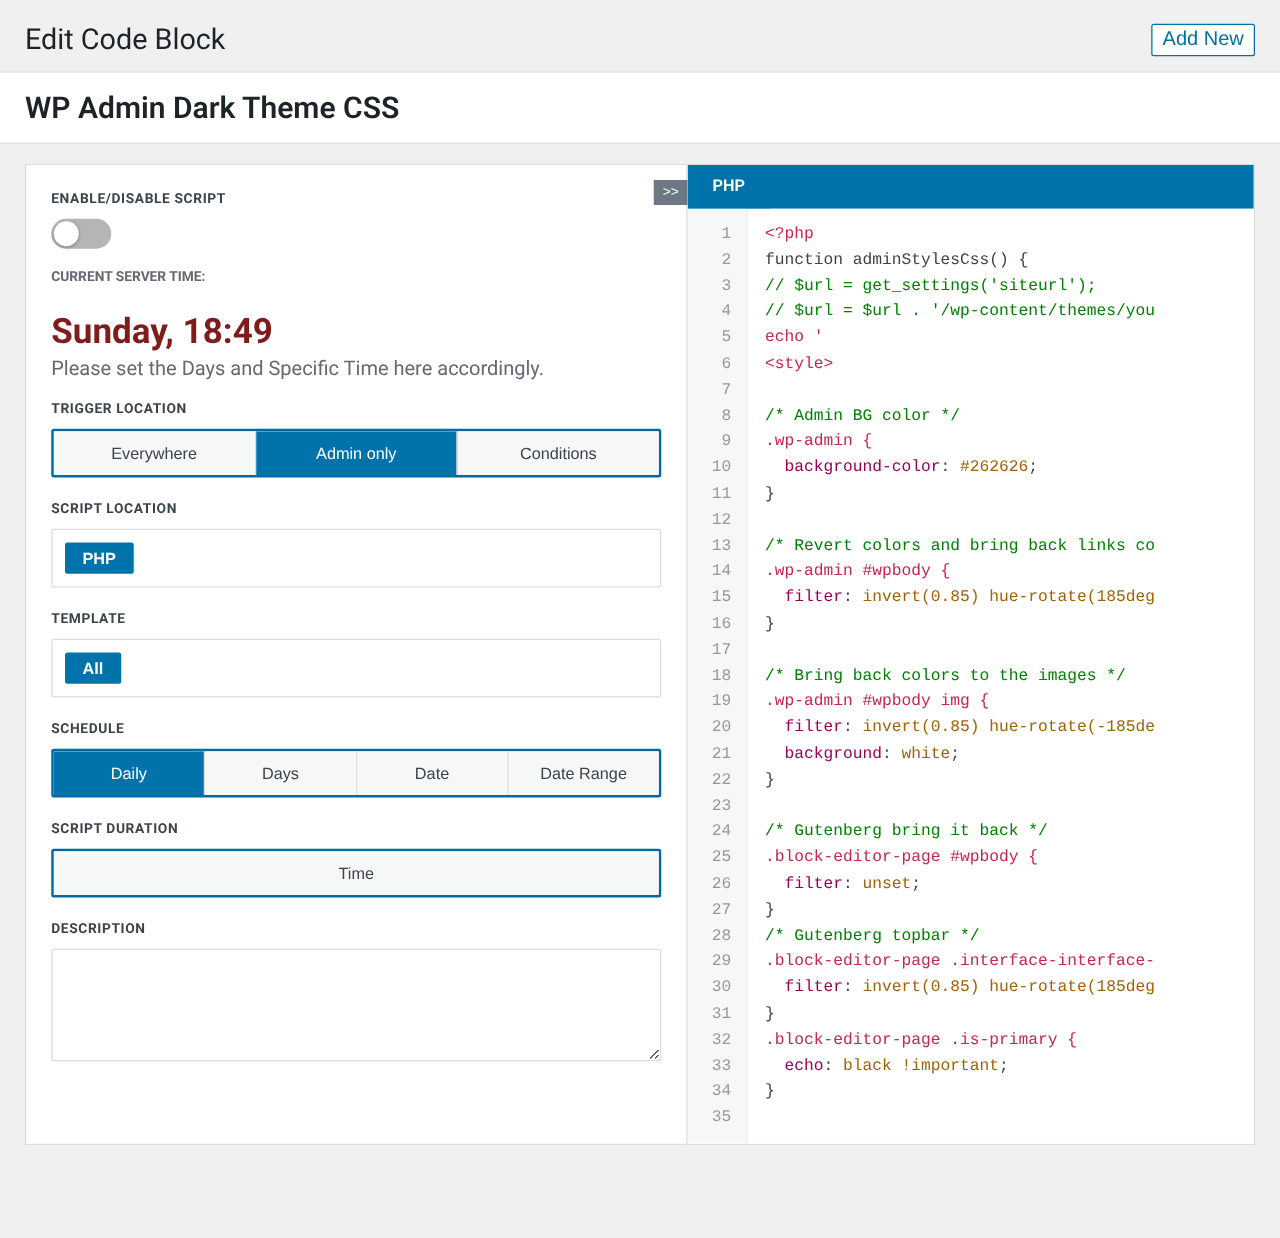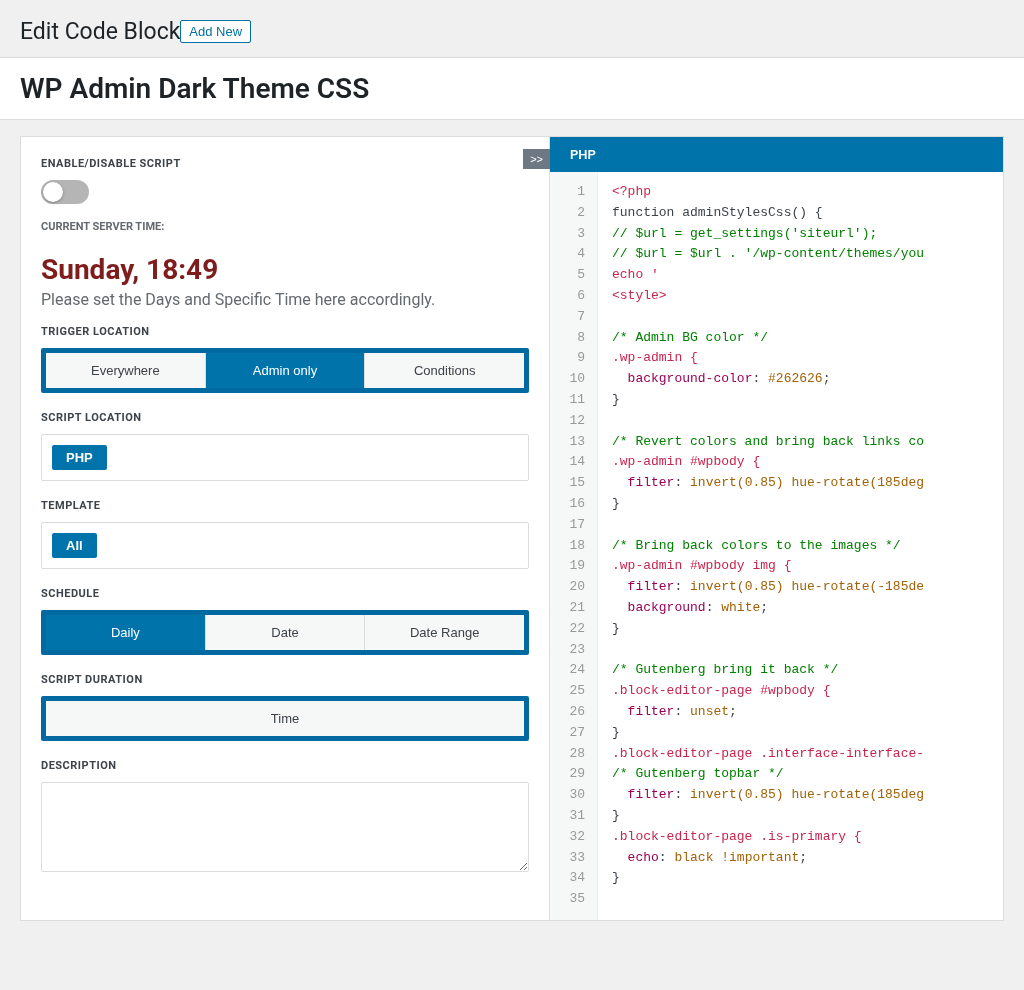--- a/index.html
+++ b/index.html
@@ -8,47 +8,49 @@
       background: #f0f0f1;
       font-size: 13px;
       color: #3c434a;
     }
 
     .page-header {
       background: #f0f0f1;
       padding: 18px 20px 12px 20px;
       display: flex;
       align-items: center;
+      gap: 14px;
+      justify-content: space-between;
     }
 
     .page-header h1 {
       font-size: 23px;
       font-weight: 400;
       color: #1d2327;
     }
 
     .add-new-btn {
       background: #fff;
       border: 1px solid #0071a1;
       color: #0071a1;
       padding: 3px 8px;
-      font-size: 13px;
+      font-size: 16px;
       cursor: pointer;
       border-radius: 2px;
     }
 
     .post-title-bar {
       background: #fff;
       padding: 14px 20px;
       border-top: 1px solid #dcdcde;
       border-bottom: 1px solid #dcdcde;
     }
 
     .post-title-bar h2 {
-      font-size: 28px;
+      font-size: 24px;
       font-weight: 600;
       color: #1d2327;
     }
 
     .main-content {
       display: flex;
       padding: 16px 20px;
       gap: 0;
     }
 
@@ -135,21 +137,21 @@
       color: #646970;
     }
 
     
     .trigger-section {
       margin-bottom: 18px;
     }
 
     .tab-group {
       display: flex;
-      border: 5px solid #0369a1;
+      border: 2px solid #0369a1;
       border-radius: 2px;
       overflow: hidden;
     }
 
     .tab-btn {
       flex: 1;
       padding: 10px 14px;
       background: #f6f7f7;
       border: none;
       border-right: 1px solid #dcdcde;
@@ -328,20 +330,21 @@
       <div class="section-label">TEMPLATE</div>
       <div class="tag-group">
         <button class="tag-btn">All</button>
       </div>
     </div>
 
     <div class="schedule-section">
       <div class="section-label">SCHEDULE</div>
       <div class="tab-group">
         <button class="tab-btn active">Daily</button>
+        <button class="tab-btn">Days</button>
         <button class="tab-btn">Date</button>
         <button class="tab-btn">Date Range</button>
       </div>
     </div>
 
     <div class="duration-section">
       <div class="section-label">SCRIPT DURATION</div>
       <div class="tab-group">
         <button class="tab-btn">Time</button>
       </div>
@@ -419,22 +422,22 @@
         <div class="code-line"><span class="c-comment">/* Bring back colors to the images */</span></div>
         <div class="code-line"><span class="c-tag">.wp-admin #wpbody img {</span></div>
         <div class="code-line"><span>&nbsp;&nbsp;<span class="c-prop">filter</span>: <span class="c-value">invert(0.85) hue-rotate(-185de</span></span></div>
         <div class="code-line"><span>&nbsp;&nbsp;<span class="c-prop">background</span>: <span class="c-value">white</span>;</span></div>
         <div class="code-line"><span>}</span></div>
         <div class="code-line">&nbsp;</div>
         <div class="code-line"><span class="c-comment">/* Gutenberg bring it back */</span></div>
         <div class="code-line"><span class="c-tag">.block-editor-page #wpbody {</span></div>
         <div class="code-line"><span>&nbsp;&nbsp;<span class="c-prop">filter</span>: <span class="c-value">unset</span>;</span></div>
         <div class="code-line"><span>}</span></div>
+        <div class="code-line"><span class="c-comment">/* Gutenberg topbar */</span></div>
         <div class="code-line"><span class="c-tag">.block-editor-page .interface-interface-</span></div>
-        <div class="code-line"><span class="c-comment">/* Gutenberg topbar */</span></div>
         <div class="code-line"><span>&nbsp;&nbsp;<span class="c-prop">filter</span>: <span class="c-value">invert(0.85) hue-rotate(185deg</span></span></div>
         <div class="code-line"><span>}</span></div>
         <div class="code-line"><span class="c-tag">.block-editor-page .is-primary {</span></div>
         <div class="code-line"><span>&nbsp;&nbsp;<span class="c-prop">echo</span>: <span class="c-value">black !important</span>;</span></div>
         <div class="code-line"><span>}</span></div>
         <div class="code-line">&nbsp;</div>
       </div>
     </div>
 
   </div>

